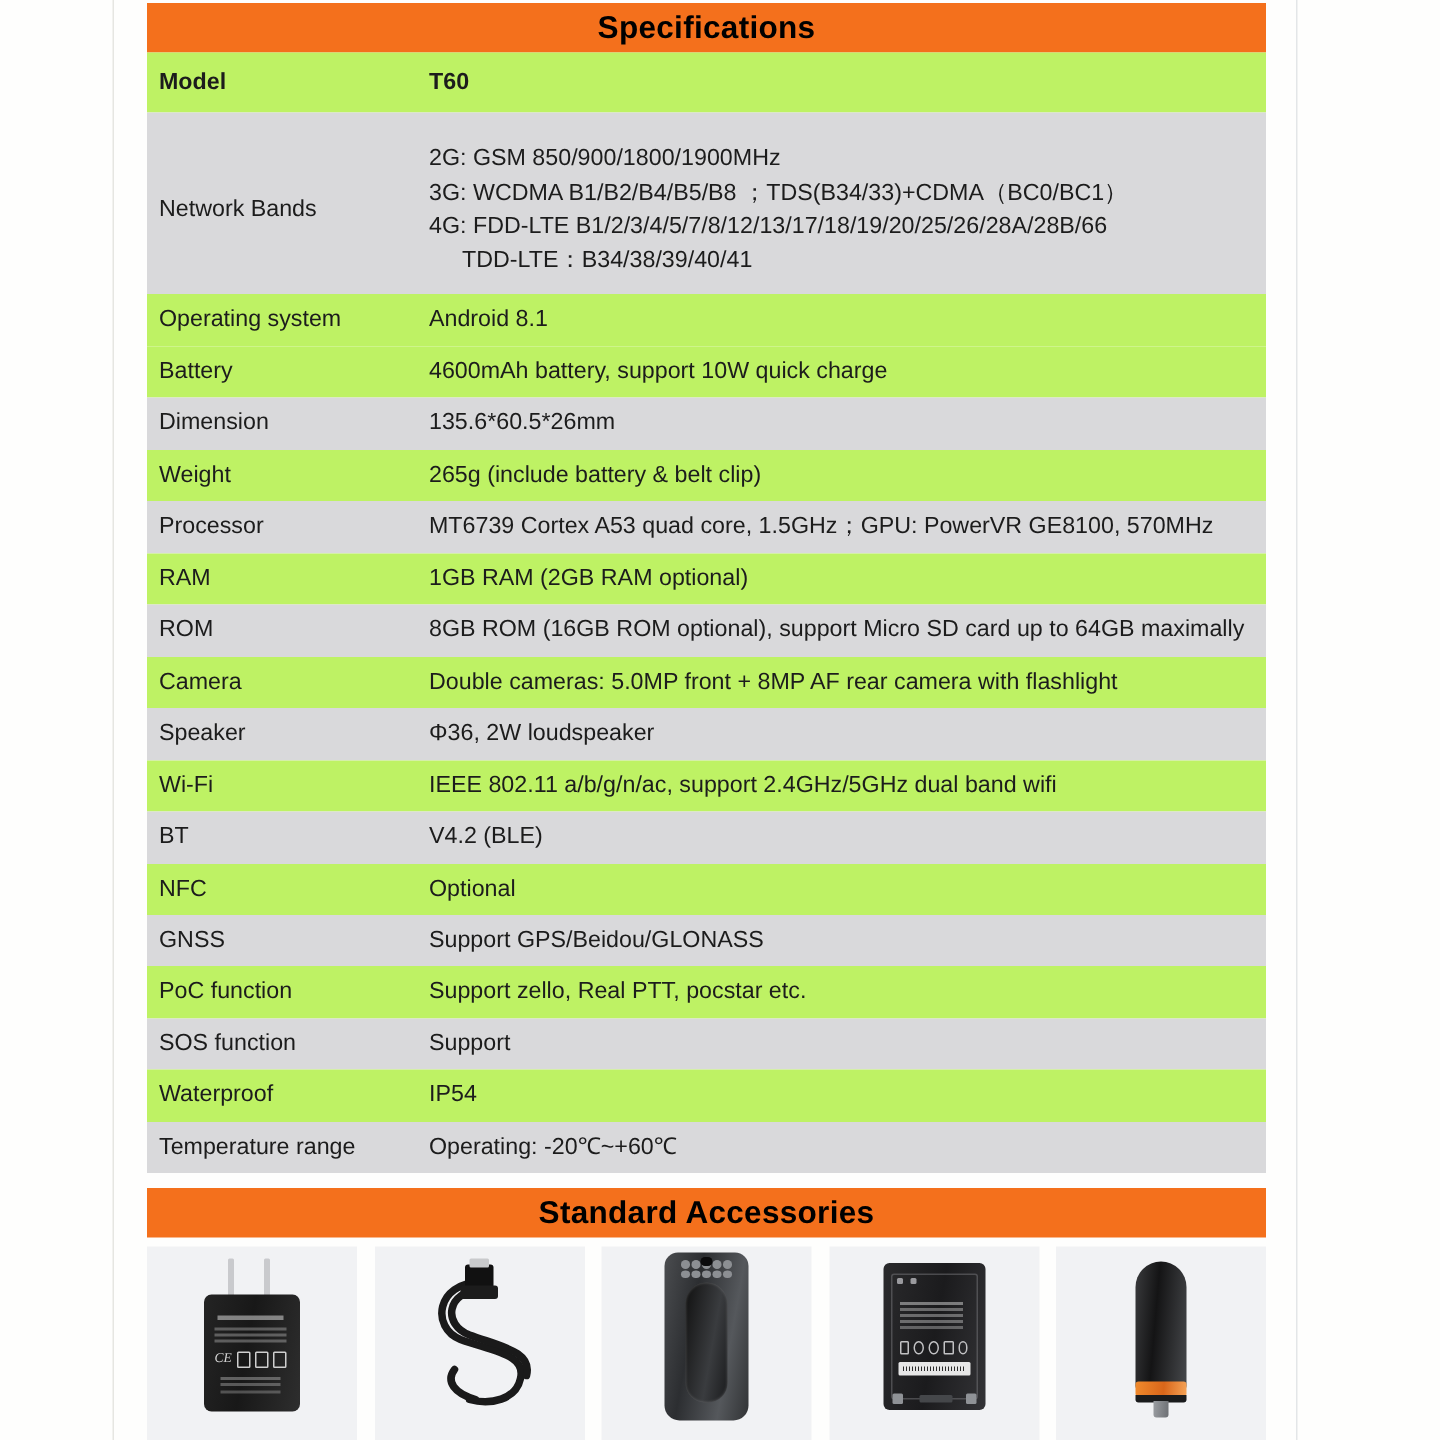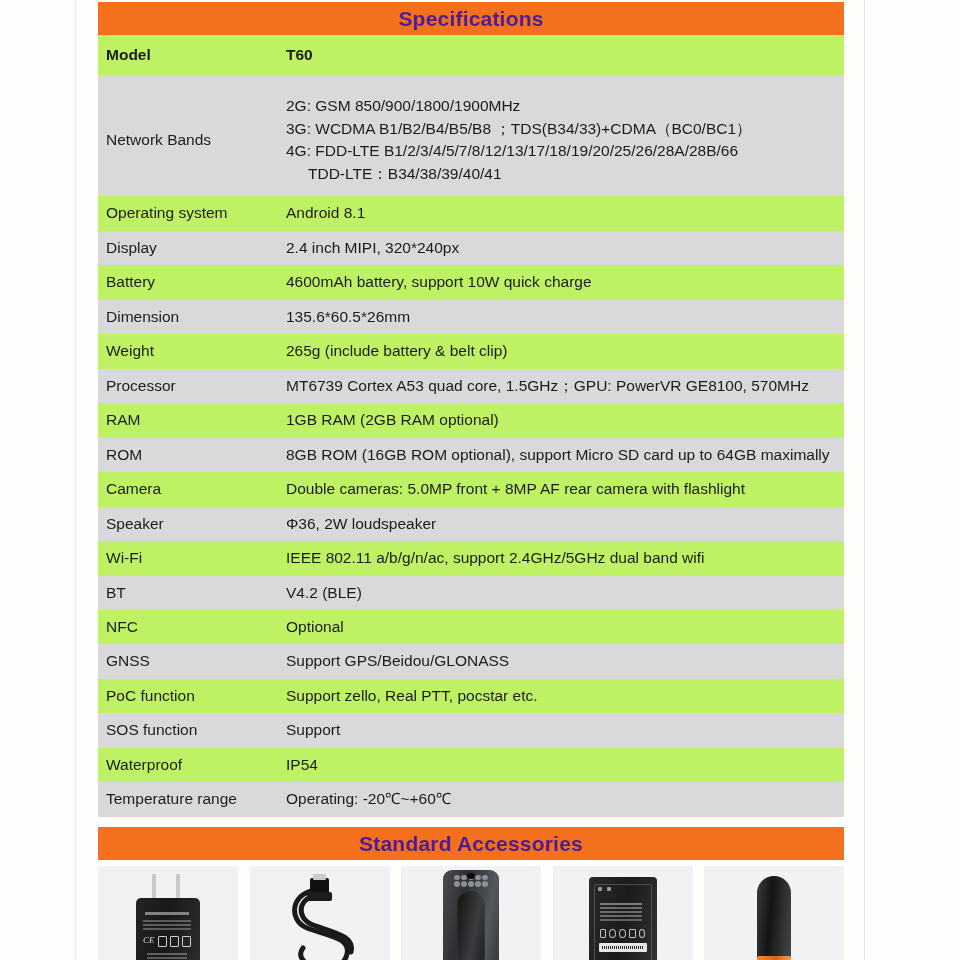--- a/index.html
+++ b/index.html
@@ -40,21 +40,21 @@
     left: 98px;
     top: 0;
     width: 746px;
   }
 
   
   .banner {
     height: 33px;
     line-height: 33px;
     text-align: center;
-    color: #4c1d95;
+    color: #000000;
     font-size: 21px;
     font-weight: bold;
     letter-spacing: .2px;
   }
   .banner-spec { margin-top: 2px; }
   .banner-acc  { margin-top: 10px; }
 
   
   .spec-table {
     width: 100%;
@@ -297,24 +297,20 @@
             <td class="v">
               <span class="bands-line">2G: GSM 850/900/1800/1900MHz</span>
               <span class="bands-line">3G: WCDMA B1/B2/B4/B5/B8 ；TDS(B34/33)+CDMA（BC0/BC1）</span>
               <span class="bands-line">4G: FDD-LTE B1/2/3/4/5/7/8/12/13/17/18/19/20/25/26/28A/28B/66</span>
               <span class="bands-line indent">TDD-LTE：B34/38/39/40/41</span>
             </td>
           </tr>
           <tr class="row-plain">
             <td class="k">Operating system</td>
             <td class="v">Android 8.1</td>
-          </tr>
-          <tr class="row-shade">
-            <td class="k">Display</td>
-            <td class="v">2.4 inch MIPI, 320*240px</td>
           </tr>
           <tr class="row-plain">
             <td class="k">Battery</td>
             <td class="v">4600mAh battery, support 10W quick charge</td>
           </tr>
           <tr class="row-shade">
             <td class="k">Dimension</td>
             <td class="v">135.6*60.5*26mm</td>
           </tr>
           <tr class="row-plain">

